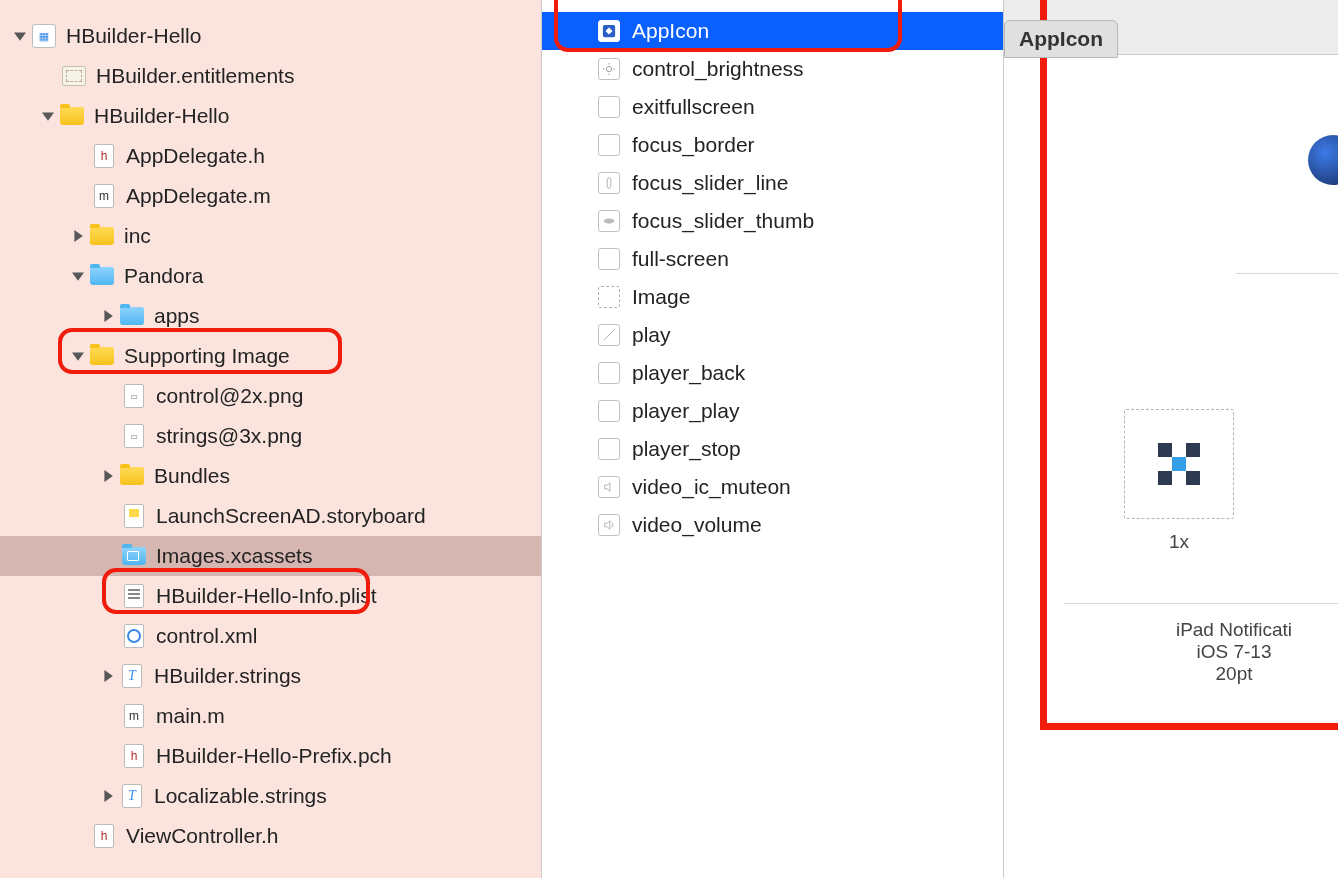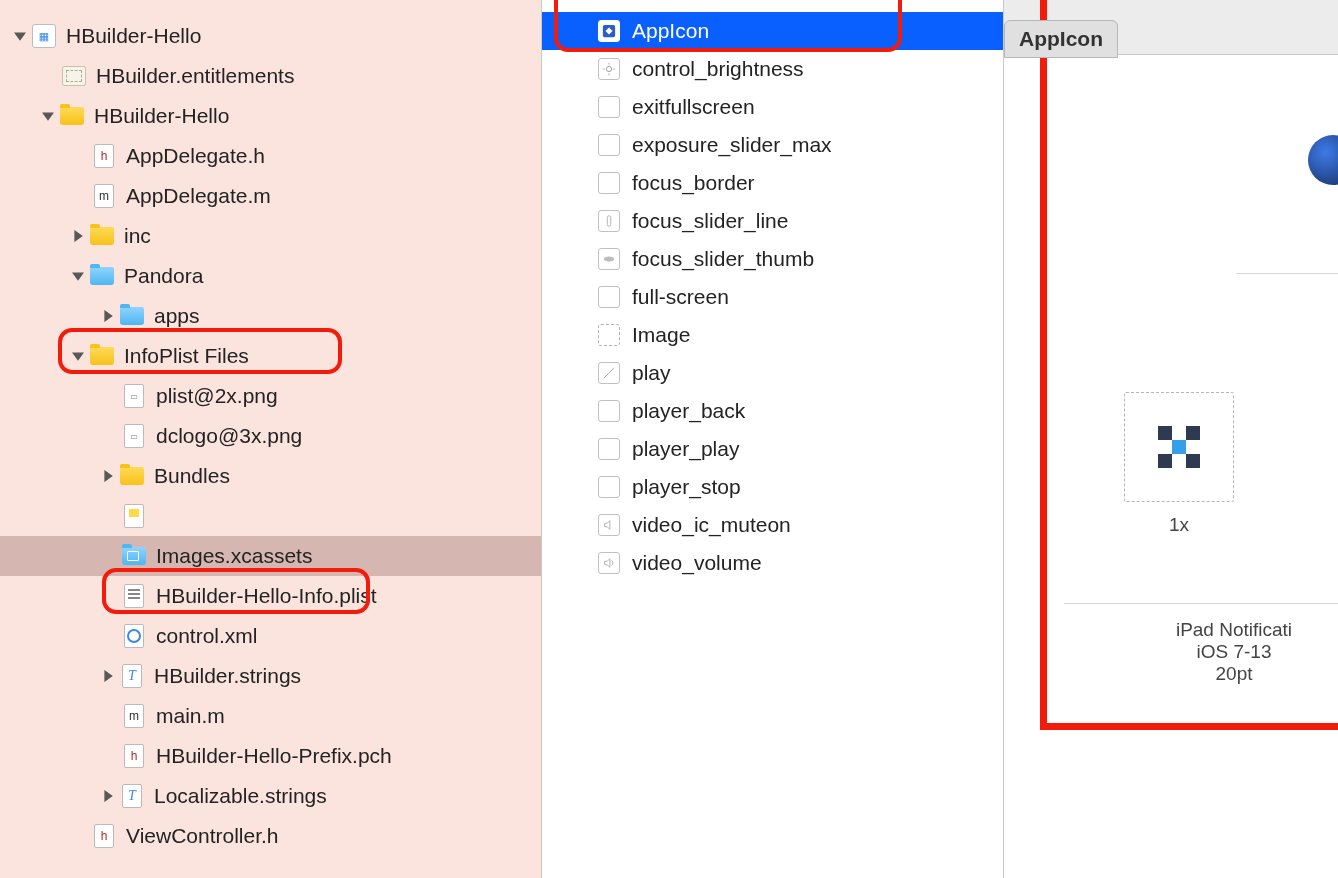--- a/index.html
+++ b/index.html
@@ -284,37 +284,37 @@
   <div class="nav-row">
     <span class="spacer" style="width:70px"></span>
     <span class="disclosure">
         <svg viewBox="0 0 10 10">
           <polygon points="0,2 10,2 5,9" fill="currentColor"></polygon>
         </svg>
       </span>
     <span class="nav-icon">
         <span class="folder-yellow"></span>
       </span>
-    <span class="nav-label">InfoPlist Files</span>
+    <span class="nav-label">Supporting Image</span>
   </div>
 
   <div class="nav-row">
     <span class="spacer" style="width:122px"></span>
     <span class="nav-icon">
         <span class="file-white small-pic">▭</span>
       </span>
-    <span class="nav-label">plist@2x.png</span>
+    <span class="nav-label">control@2x.png</span>
   </div>
 
   <div class="nav-row">
     <span class="spacer" style="width:122px"></span>
     <span class="nav-icon">
         <span class="file-white small-pic">▭</span>
       </span>
-    <span class="nav-label">dclogo@3x.png</span>
+    <span class="nav-label">strings@3x.png</span>
   </div>
 
   <div class="nav-row">
     <span class="spacer" style="width:100px"></span>
     <span class="disclosure">
         <svg viewBox="0 0 10 10">
           <polygon points="2,0 9,5 2,10" fill="currentColor"></polygon>
         </svg>
       </span>
     <span class="nav-icon">
@@ -322,20 +322,21 @@
       </span>
     <span class="nav-label">Bundles</span>
   </div>
 
 
   <div class="nav-row">
     <span class="spacer" style="width:122px"></span>
     <span class="nav-icon">
         <span class="file-sb"></span>
       </span>
+    <span class="nav-label">LaunchScreenAD.storyboard</span>
   </div>
 
   <div class="nav-row selected">
     <span class="spacer" style="width:122px"></span>
     <span class="nav-icon">
         <span class="file-assets"></span>
       </span>
     <span class="nav-label">Images.xcassets</span>
   </div>
 
@@ -436,24 +437,20 @@
         </svg>
       </span>
     <span>control_brightness</span>
   </div>
   <div class="asset-row">
     <span class="asset-icon"></span>
     <span>exitfullscreen</span>
   </div>
   <div class="asset-row">
     <span class="asset-icon"></span>
-    <span>exposure_slider_max</span>
-  </div>
-  <div class="asset-row">
-    <span class="asset-icon"></span>
     <span>focus_border</span>
   </div>
   <div class="asset-row">
     <span class="asset-icon">
         <svg viewBox="0 0 16 16">
           <rect x="6" y="2" width="4" height="12" rx="2" fill="none" stroke="#aaa"></rect>
         </svg>
       </span>
     <span>focus_slider_line</span>
   </div>
@@ -516,21 +513,21 @@
 
 <div class="detail-pane">
   <div class="detail-tab">
     <span>AppIcon</span>
   </div>
   <div class="detail-body">
     <div class="blue-corner"></div>
 
     <div class="slot-group-divider" style="top:218px; left:232px; right:0;"></div>
 
-    <div class="slot" style="top:337px; left:120px;">
+    <div class="slot" style="top:354px; left:120px;">
       <div class="well">
           <div class="pixel-icon"></div>
         </div>
       <div class="scale">1x</div>
     </div>
 
     <div class="slot-group-divider" style="top:548px; left:60px; right:0;"></div>
 
     <div class="slot" style="top:564px; left:120px; width:220px;">
       <div>iPad Notificati</div>

